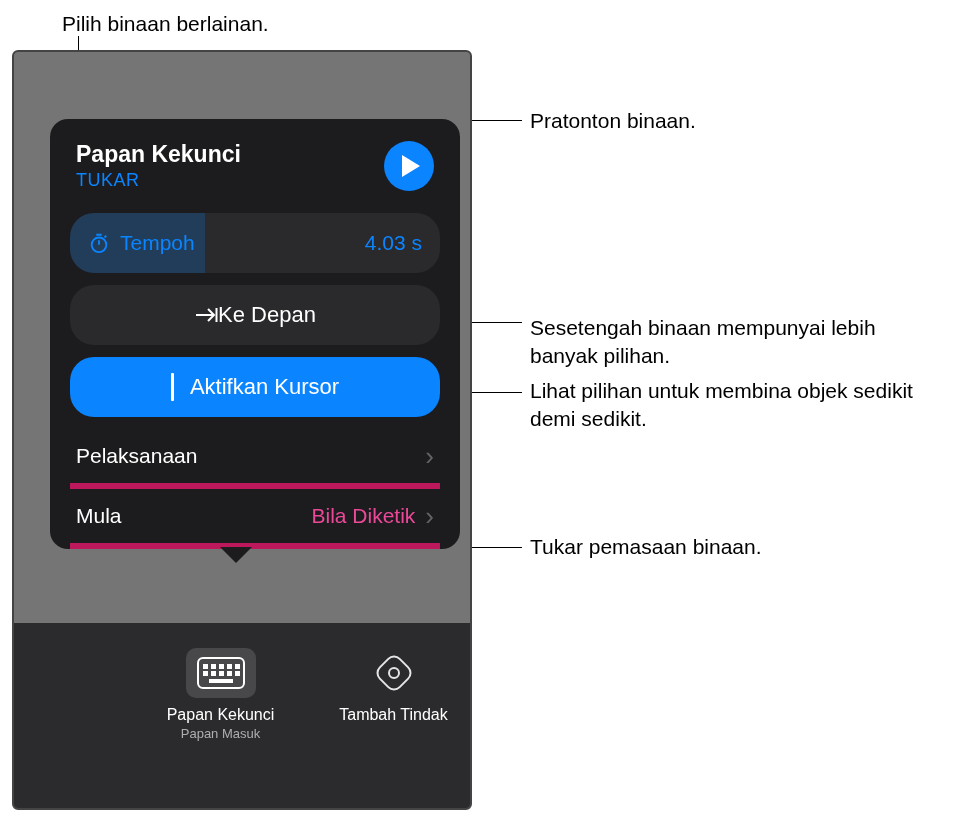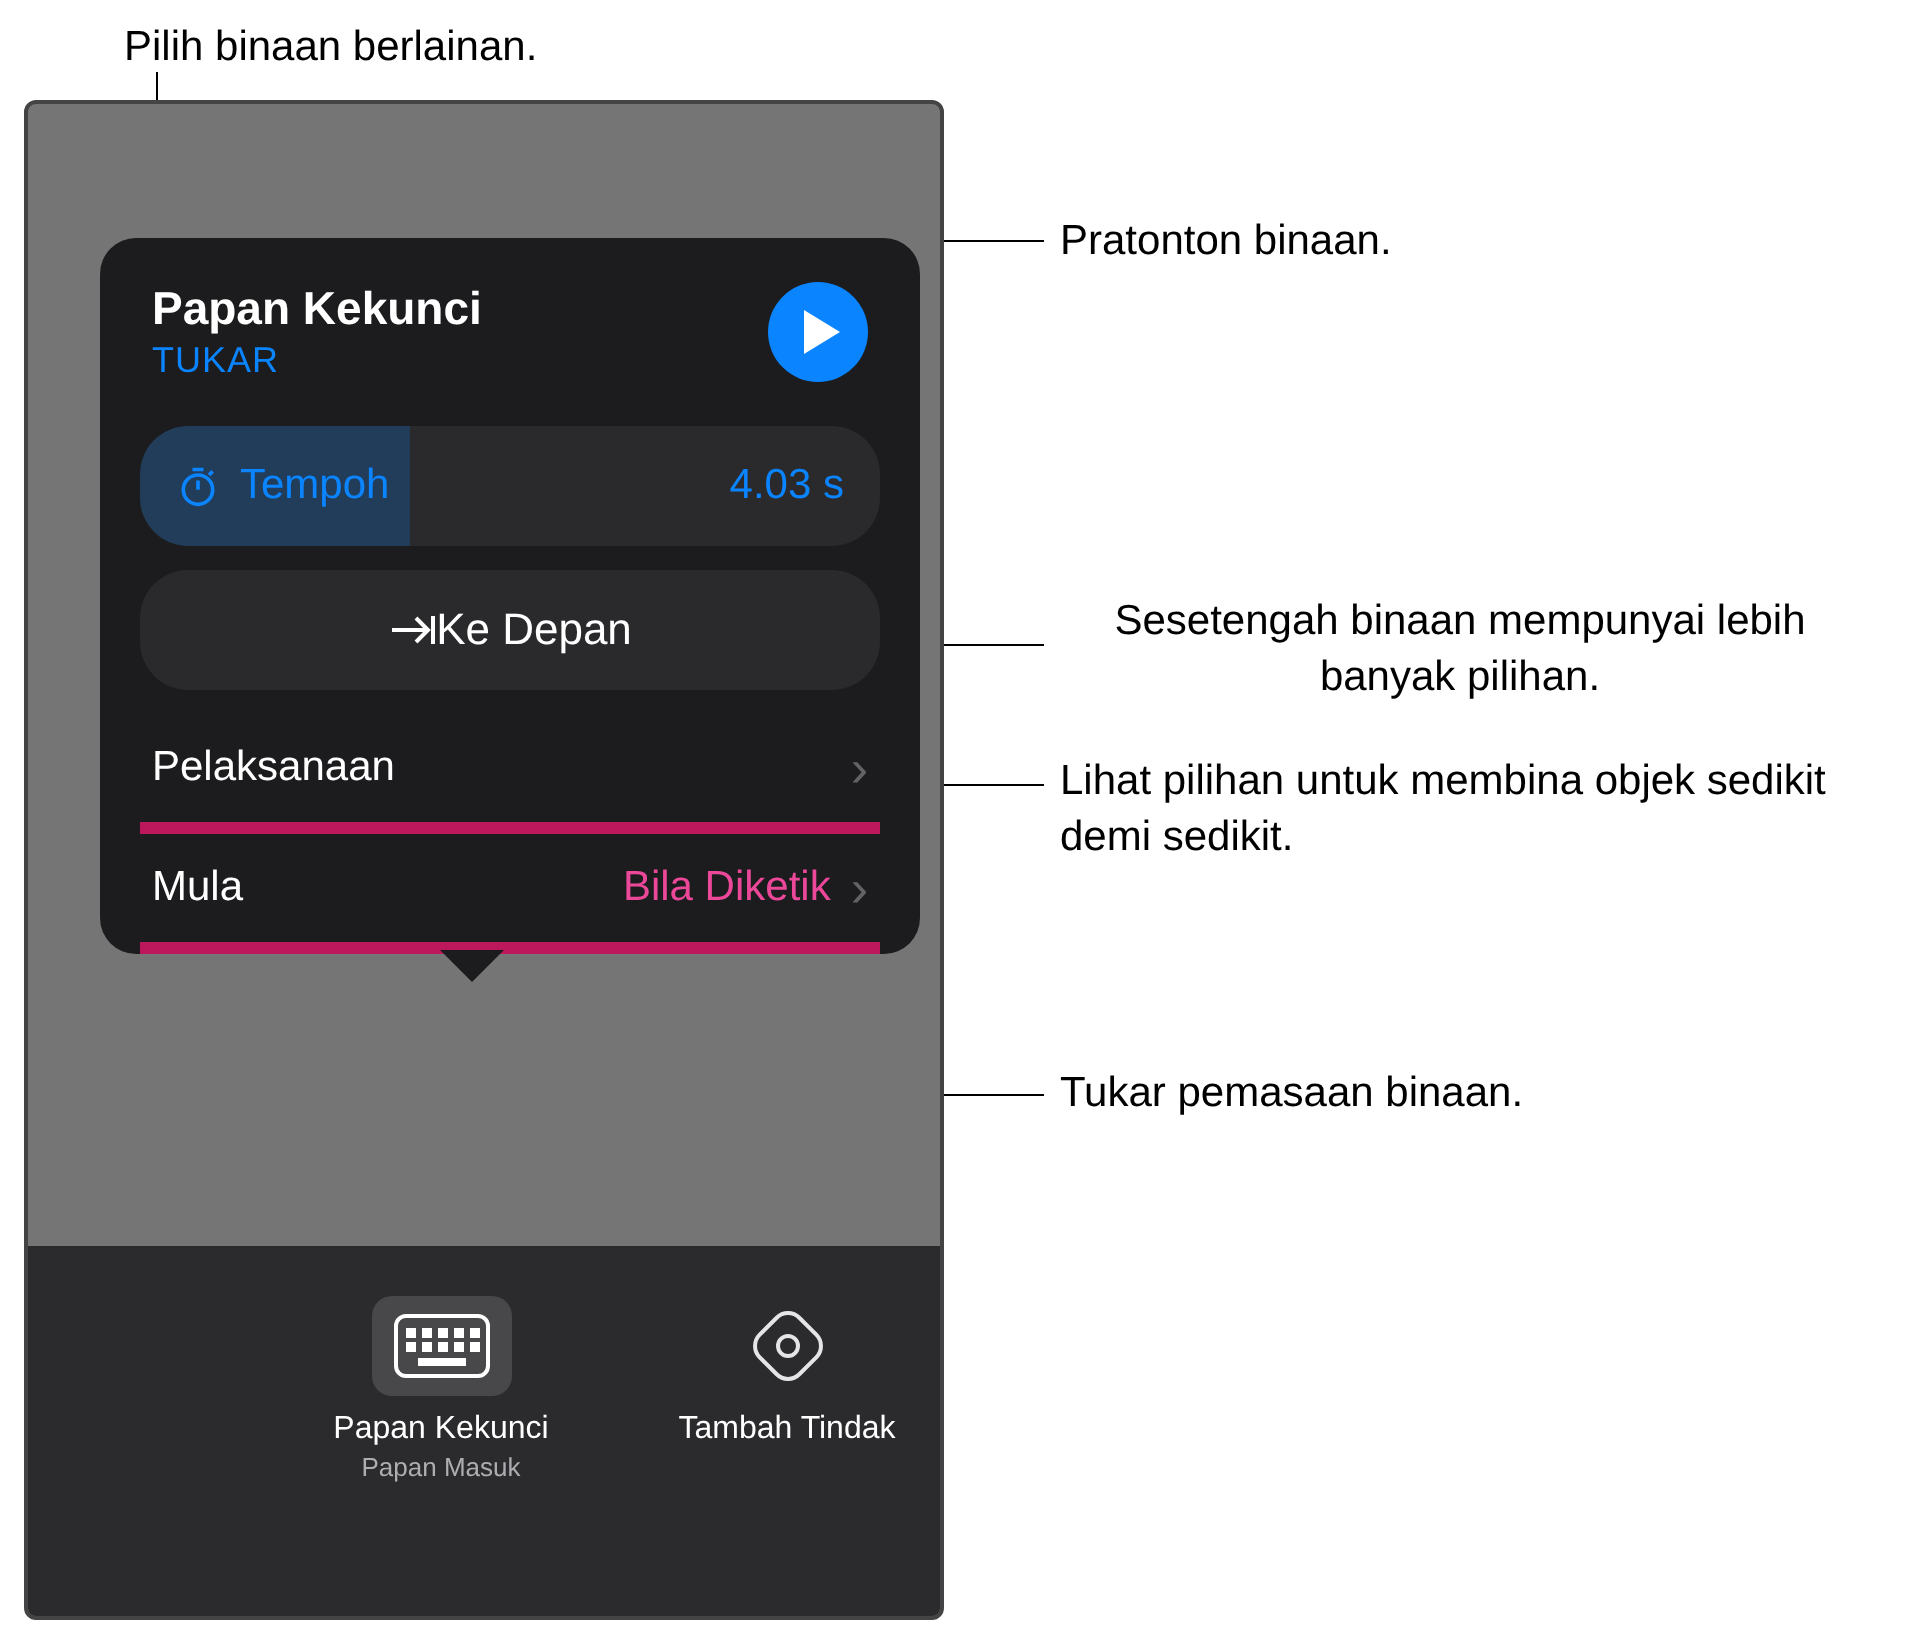--- a/index.html
+++ b/index.html
@@ -174,21 +174,21 @@
     .callout-line {
       position: absolute;
       background: #000;
     }
   </style>
 </head>
 <body>
 
 <div class="callout" style="left:62px; top:10px;">Pilih binaan berlainan.</div>
 <div class="callout" style="left:530px; top:107px;">Pratonton binaan.</div>
-<div class="callout" style="left:530px; top:297px; width:400px;text-align:center;">Sesetengah binaan mempunyai lebih banyak pilihan.</div>
+<div class="callout" style="left:530px; top:314px; width:400px;">Sesetengah binaan mempunyai lebih banyak pilihan.</div>
 <div class="callout" style="left:530px; top:377px; width:400px;">Lihat pilihan untuk membina objek sedikit demi sedikit.</div>
 <div class="callout" style="left:530px; top:533px;text-align:right;">Tukar pemasaan binaan.</div>
 
 <div class="callout-line" style="left:78px; top:36px; width:1px; height:106px;"></div>
 <div class="callout-line" style="left:416px; top:120px; width:106px; height:1px;"></div>
 <div class="callout-line" style="left:436px; top:322px; width:86px; height:1px;"></div>
 <div class="callout-line" style="left:436px; top:392px; width:86px; height:1px;"></div>
 <div class="callout-line" style="left:386px; top:547px; width:136px; height:1px;"></div>
 
 <div class="screenshot-frame">
@@ -252,20 +252,24 @@
 
     <div class="row row-forward">
       <svg class="arrow-icon" viewBox="0 0 24 16">
         <line x1="2" y1="8" x2="20" y2="8" stroke="#fff" stroke-width="2"></line>
         <polyline points="14,2 20,8 14,14" fill="none" stroke="#fff" stroke-width="2"></polyline>
         <line x1="22.5" y1="1" x2="22.5" y2="15" stroke="#fff" stroke-width="2"></line>
       </svg>
       <span class="label">Ke Depan</span>
     </div>
 
+    <div class="row row-cursor">
+      <div class="cursor-icon"></div>
+      <span class="label">Aktifkan Kursor</span>
+    </div>
 
     <div class="list-row">
       <span class="label">Pelaksanaan</span>
       <span class="value"></span>
       <span class="chevron">›</span>
     </div>
 
     <div class="list-row">
       <span class="label">Mula</span>
       <span class="value">Bila Diketik</span>

